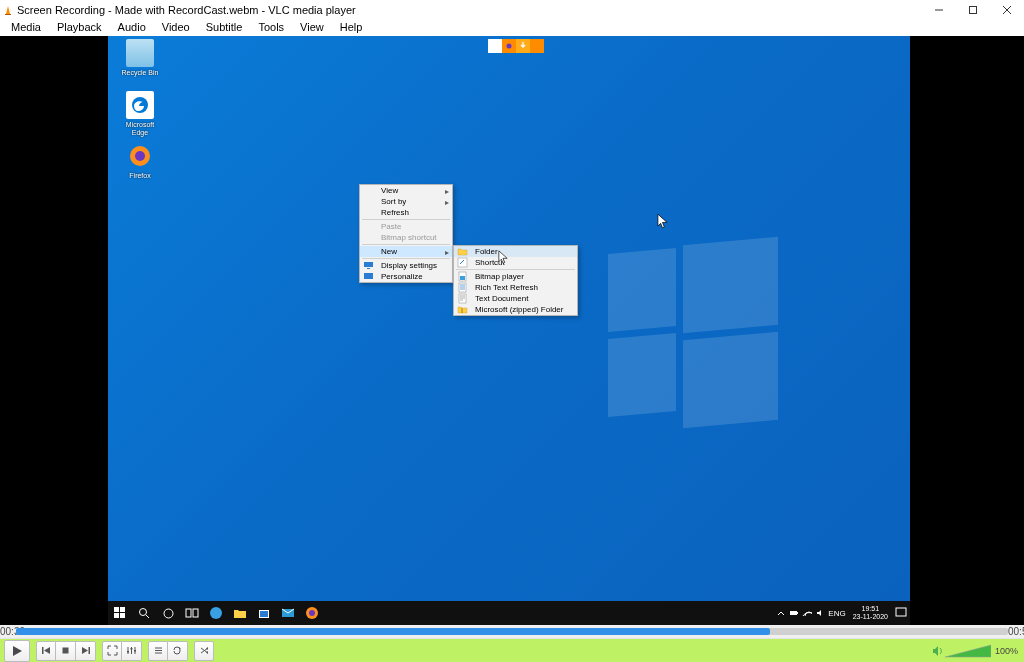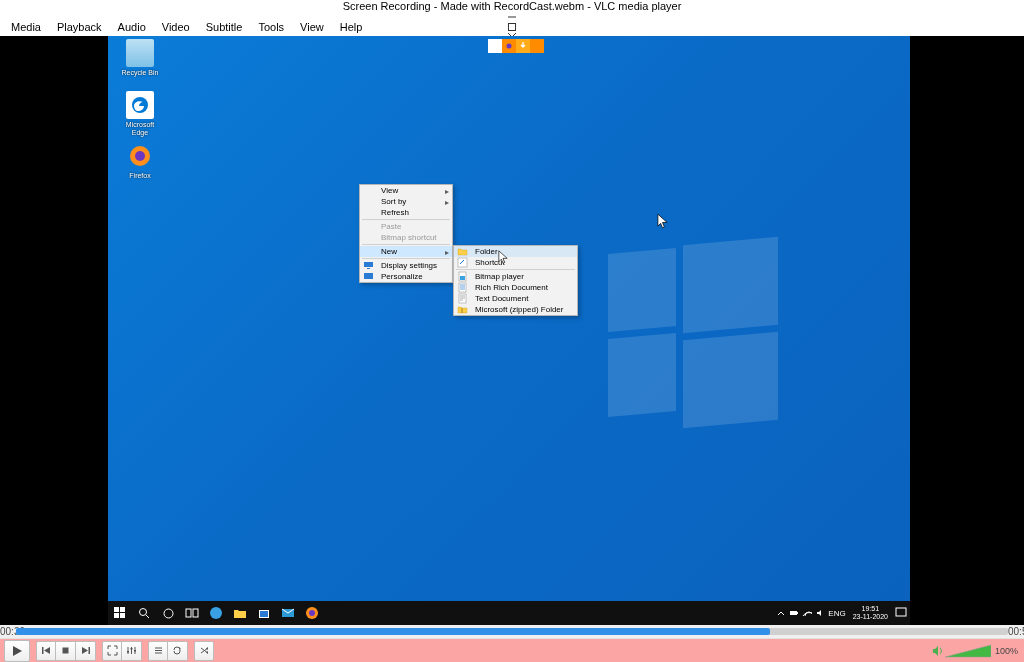--- a/index.html
+++ b/index.html
@@ -1,19 +1,19 @@
 <!DOCTYPE html>
 <html><head>
 <meta charset="utf-8">
 <style>
 * { margin:0; padding:0; box-sizing:border-box; font-family:"Segoe UI",Arial,sans-serif; }
 body { width:1024px; height:662px; background:#fff; overflow:hidden; position:relative; }
 
 
-#titlebar { height:19px; background:#fff; display:flex; align-items:center; font-size:11px; color:#000;flex-direction:column; }
+#titlebar { height:19px; background:#fff; display:flex; align-items:center; font-size:11px; color:#000; }
 #titlebar .cone { width:10px; height:10px; margin:0 4px 0 3px; }
 #titlebar .title { flex:0 0 auto; }
 #titlebar .spacer { flex:1; }
 #titlebar .wbtn { width:34px; height:19px; display:flex; align-items:center; justify-content:center; font-size:12px; color:#3a3a3a; }
 #menubar { height:17px; background:#fff; display:flex; align-items:center; font-size:11px; padding-left:3px; }
 #menubar .mitem { padding:0 8px; height:17px; line-height:17px; }
 
 
 #video-stage { position:absolute; left:0; top:36px; width:1024px; height:589px; background:#000; }
 
@@ -59,21 +59,21 @@
 #taskbar .tray { display:flex; align-items:center; height:32px; gap:3px; margin-right:3px; }
 #taskbar .tray span { color:#fff; font-size:8px; }
 #taskbar .clock { text-align:center; color:#fff; font-size:7px; line-height:8px; padding:0 4px; }
 
 
 #seekbar-row { position:absolute; left:0; top:625px; width:1024px; height:13px; display:flex; align-items:center; font-size:10px; background:#f0f0f0; }
 #seekbar-row .time { width:16px; text-align:center; color:#444; }
 #seek-track  { flex:1; height:7px; background:#d0d0d0; border-radius:2px; position:relative; }
 #seek-fill   { position:absolute; left:0; top:0; height:7px; background:#3390e8; border-radius:2px; width:76%; }
 
-#controls-row { position:absolute; left:0; top:638px; width:1024px; height:24px; background:#fca5a5; border-top:1px solid #e3e3e3; display:flex; align-items:center; }
+#controls-row { position:absolute; left:0; top:638px; width:1024px; height:24px; background:#bef264; border-top:1px solid #e3e3e3; display:flex; align-items:center; }
 #play-btn { width:26px; height:22px; border:1px solid #bcbcbc; background:linear-gradient(#fff,#eee); border-radius:2px; margin:0 6px 0 4px; display:flex; align-items:center; justify-content:center; }
 .btngroup { display:flex; margin-right:6px; }
 .btngroup .b { width:20px; height:20px; border:1px solid #bcbcbc; background:linear-gradient(#fff,#eee); display:flex; align-items:center; justify-content:center; }
 .btngroup .b + .b { border-left:none; }
 .btngroup .b:first-child { border-radius:2px 0 0 2px; }
 .btngroup .b:last-child  { border-radius:0 2px 2px 0; }
 .btngroup.single .b { border-radius:2px; }
 
 #vol-area { margin-left:auto; display:flex; align-items:center; margin-right:6px; }
 #vol-val { font-size:9px; color:#444; margin-left:4px; }
@@ -230,21 +230,21 @@
       </div>
       <div class="row">
         <span class="ico">
             <svg width="11" height="11">
               <rect x="2" y="1" width="7" height="9" fill="#fff" stroke="#888" stroke-width="0.5"></rect>
               <line x1="3" y1="3" x2="8" y2="3" stroke="#2a7bd4" stroke-width="0.7"></line>
               <line x1="3" y1="5" x2="8" y2="5" stroke="#2a7bd4" stroke-width="0.7"></line>
               <line x1="3" y1="7" x2="8" y2="7" stroke="#2a7bd4" stroke-width="0.7"></line>
             </svg>
           </span>
-        <span>Rich Rich Document</span>
+        <span>Rich Text Refresh</span>
       </div>
       <div class="row">
         <span class="ico">
             <svg width="11" height="11">
               <rect x="2" y="1" width="7" height="9" fill="#fff" stroke="#888" stroke-width="0.5"></rect>
               <line x1="3" y1="3" x2="8" y2="3" stroke="#777" stroke-width="0.6"></line>
               <line x1="3" y1="5" x2="8" y2="5" stroke="#777" stroke-width="0.6"></line>
               <line x1="3" y1="7" x2="6" y2="7" stroke="#777" stroke-width="0.6"></line>
             </svg>
           </span>

